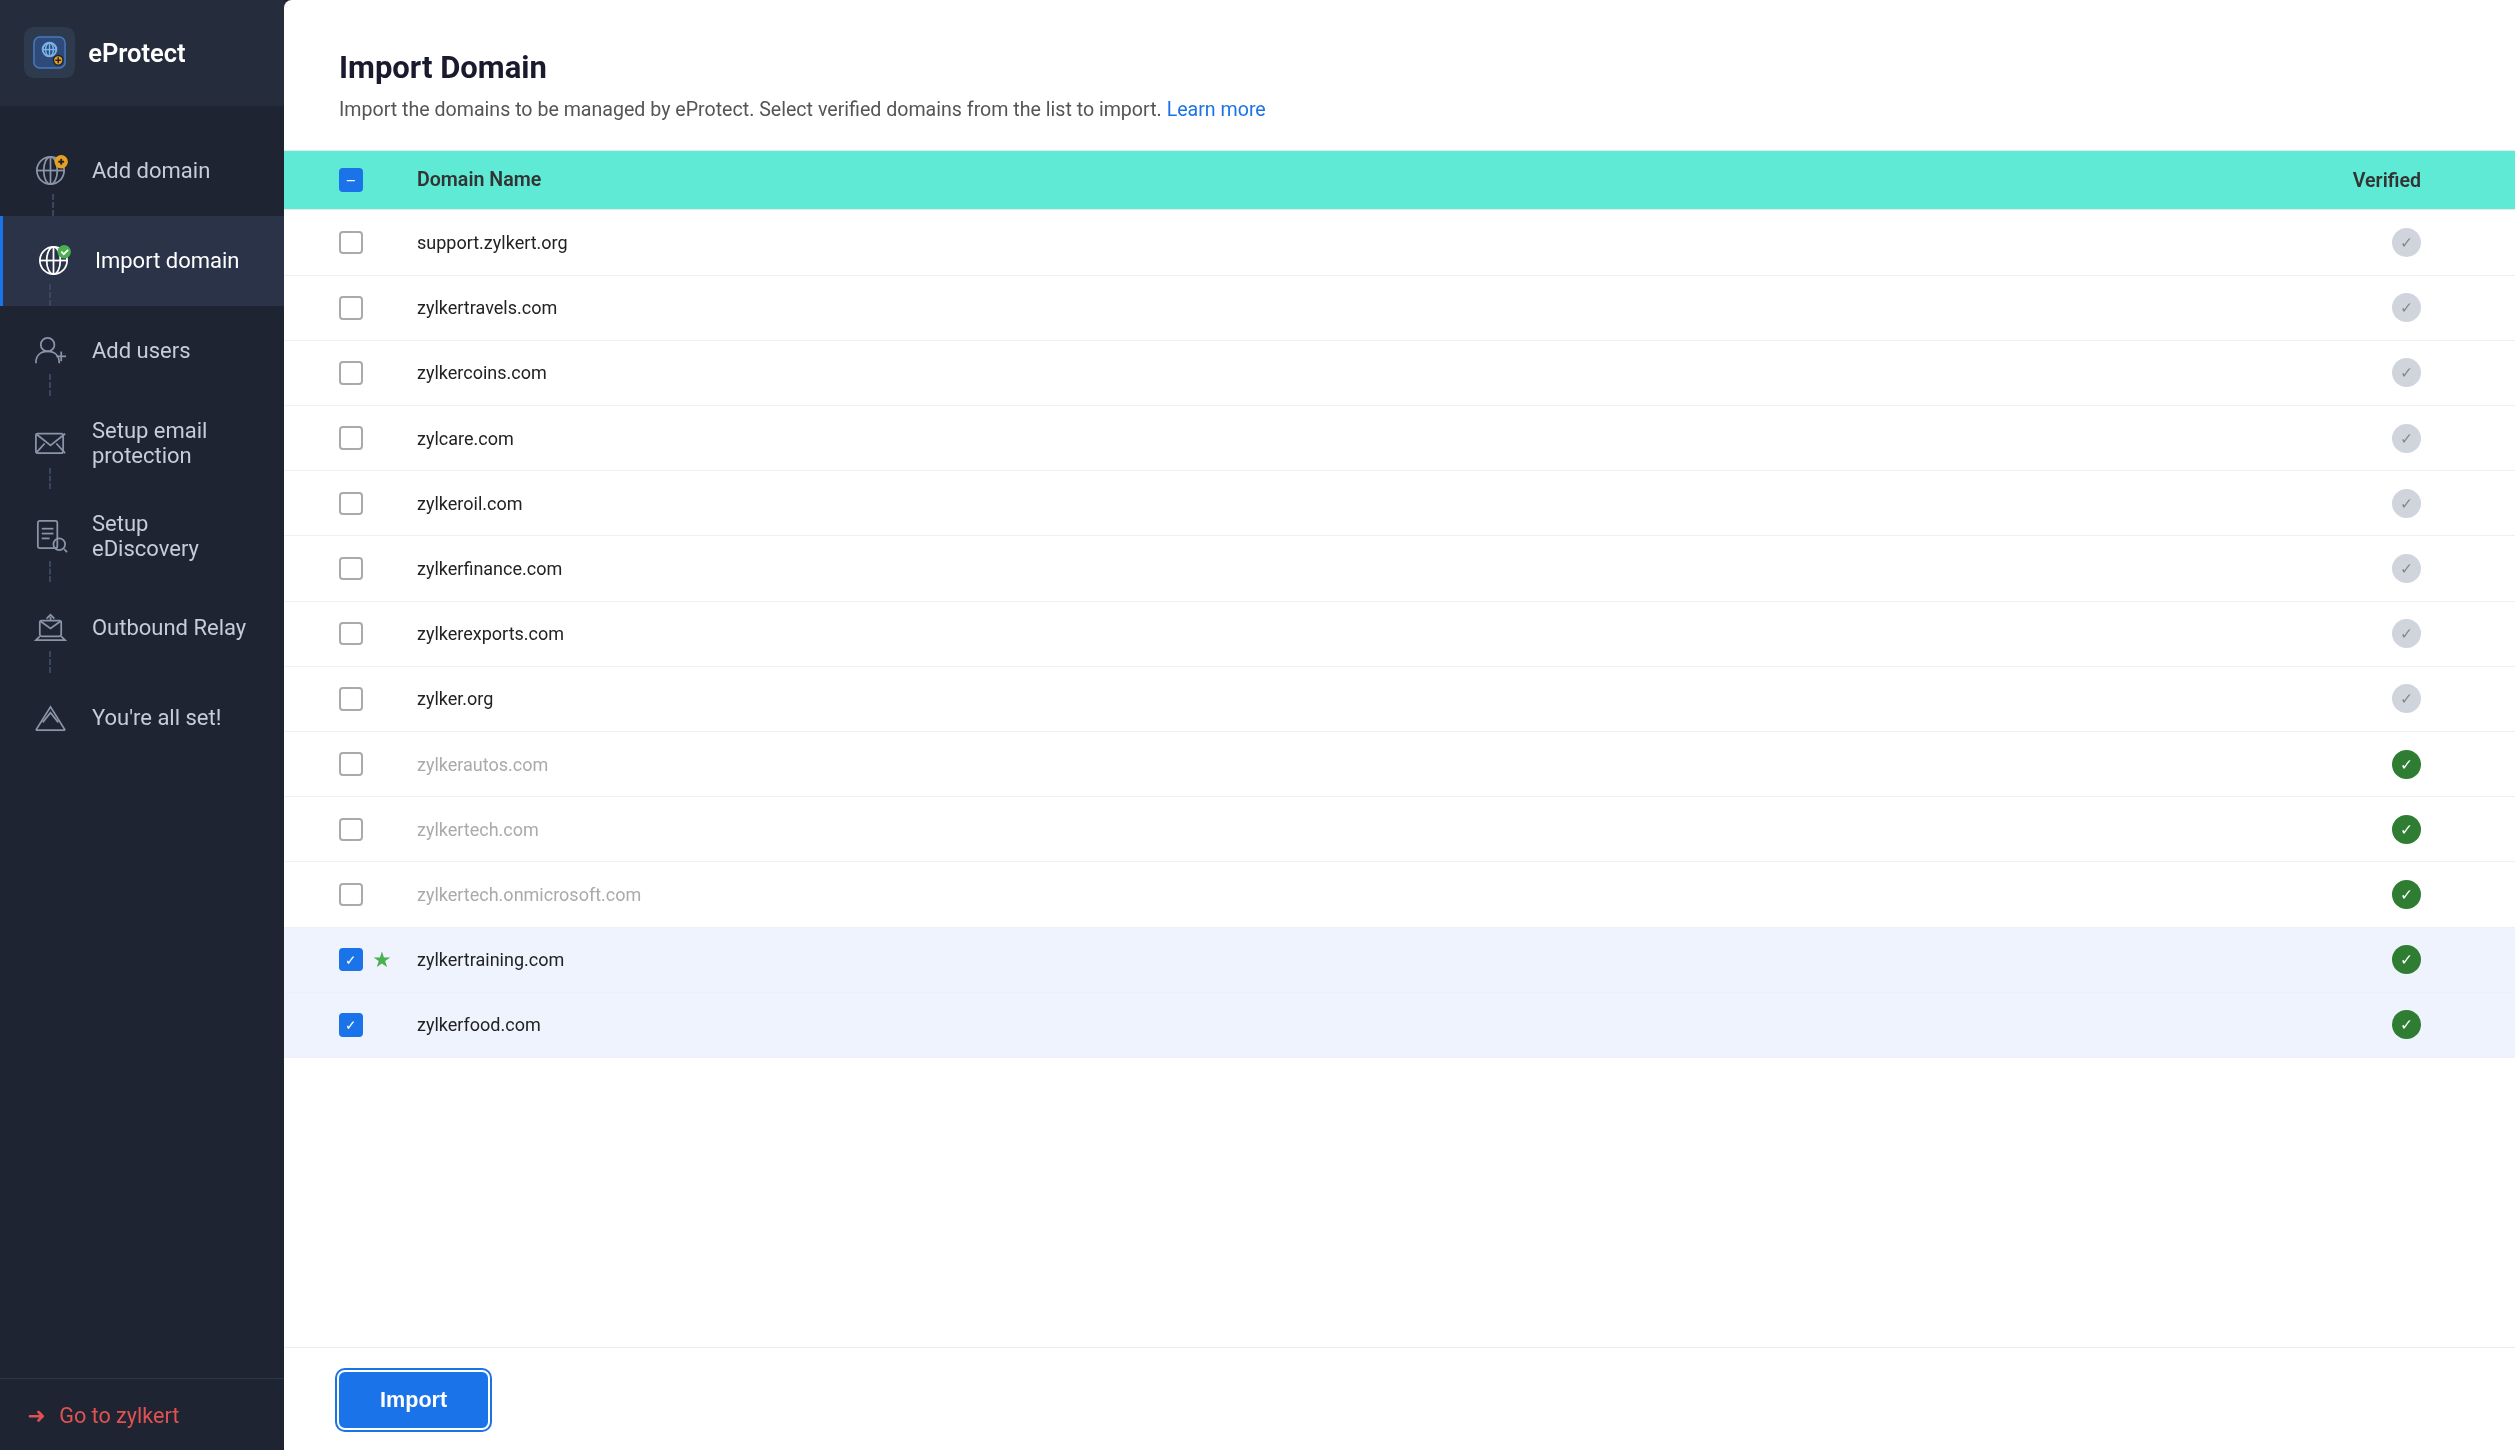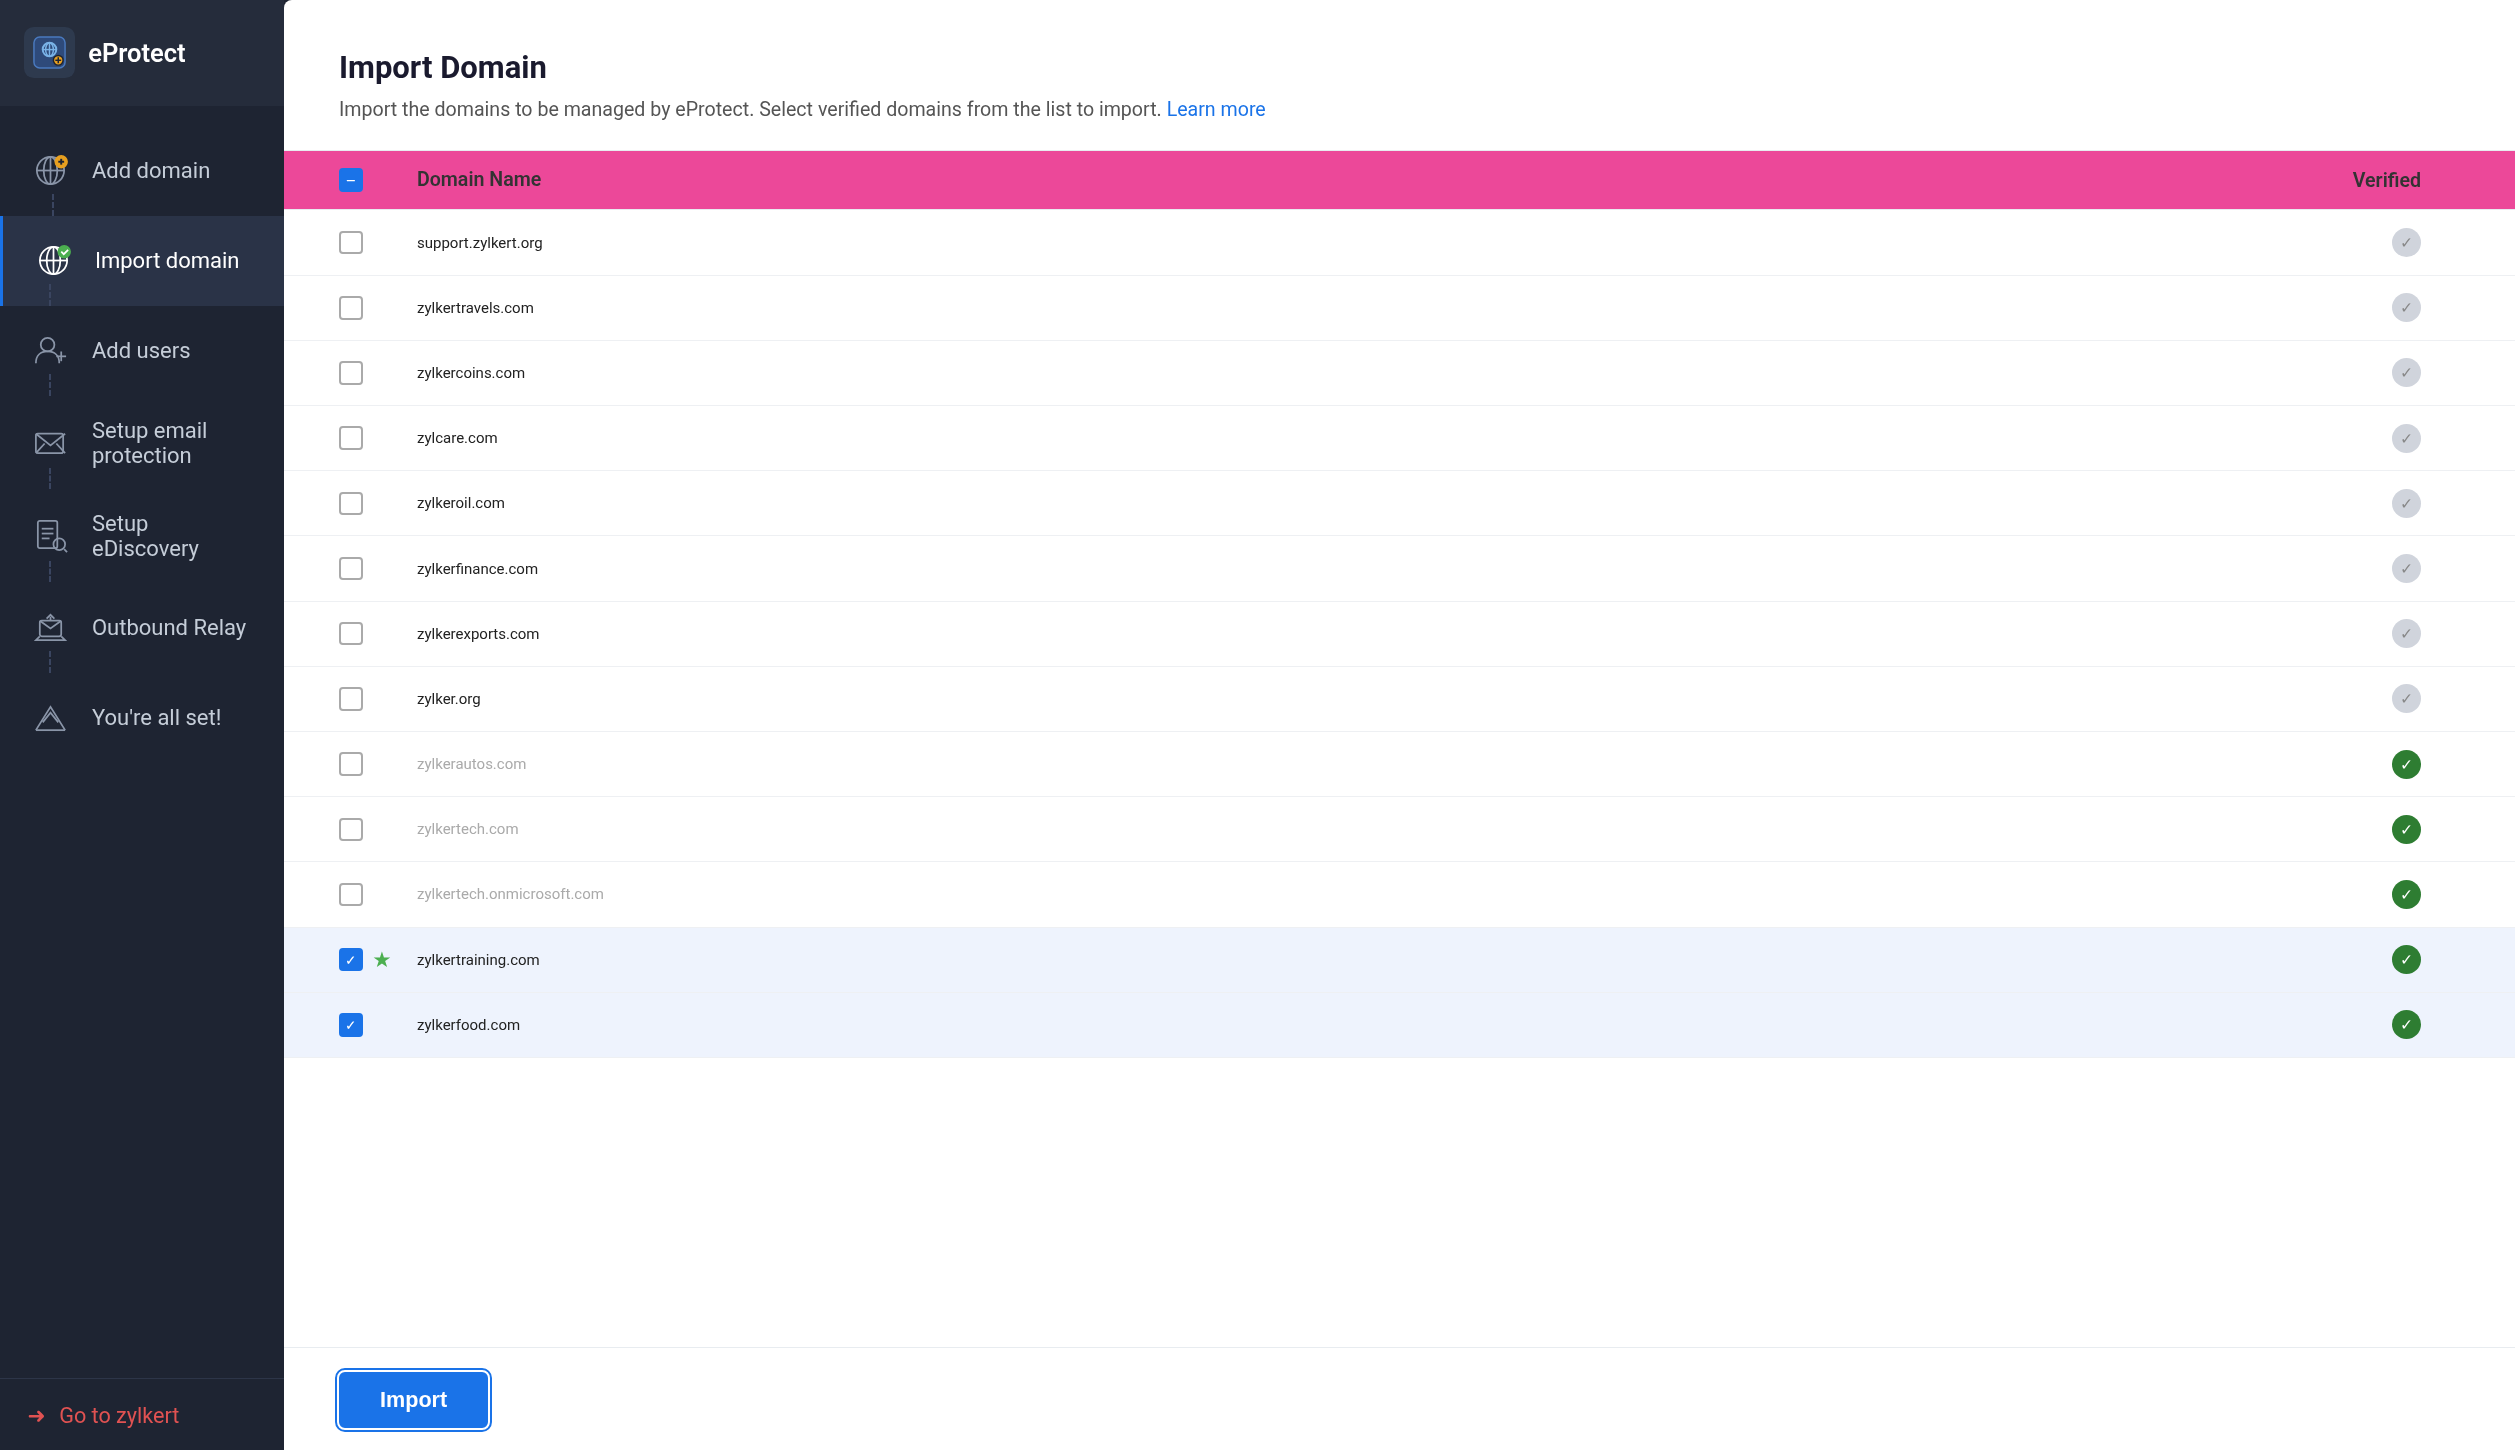--- a/index.html
+++ b/index.html
@@ -147,21 +147,21 @@
     
     .domain-table {
       flex: 1;
       overflow-y: auto;
     }
 
     .table-header {
       display: grid;
       grid-template-columns: 78px 1fr 196px;
       padding: 17.6px 55px;
-      background: #ec4899;
+      background: #5eead4;
       border-bottom: 1px solid #e8ecf0;
     }
 
     .table-header-cell {
       font-size: 19.6px;
       font-weight: 600;
       color: #333;
     }
 
     .table-row {
@@ -174,21 +174,21 @@
 
     .table-row.selected {
       background: #eef3fd;
     }
 
     .table-row.disabled .domain-name {
       color: #aaa;
     }
 
     .domain-name {
-      font-size: 15px;
+      font-size: 18px;
       color: #222;
     }
 
     .cell-checkbox {
       display: flex;
       align-items: center;
       gap: 9.8px;
     }
 
     .checkbox {

